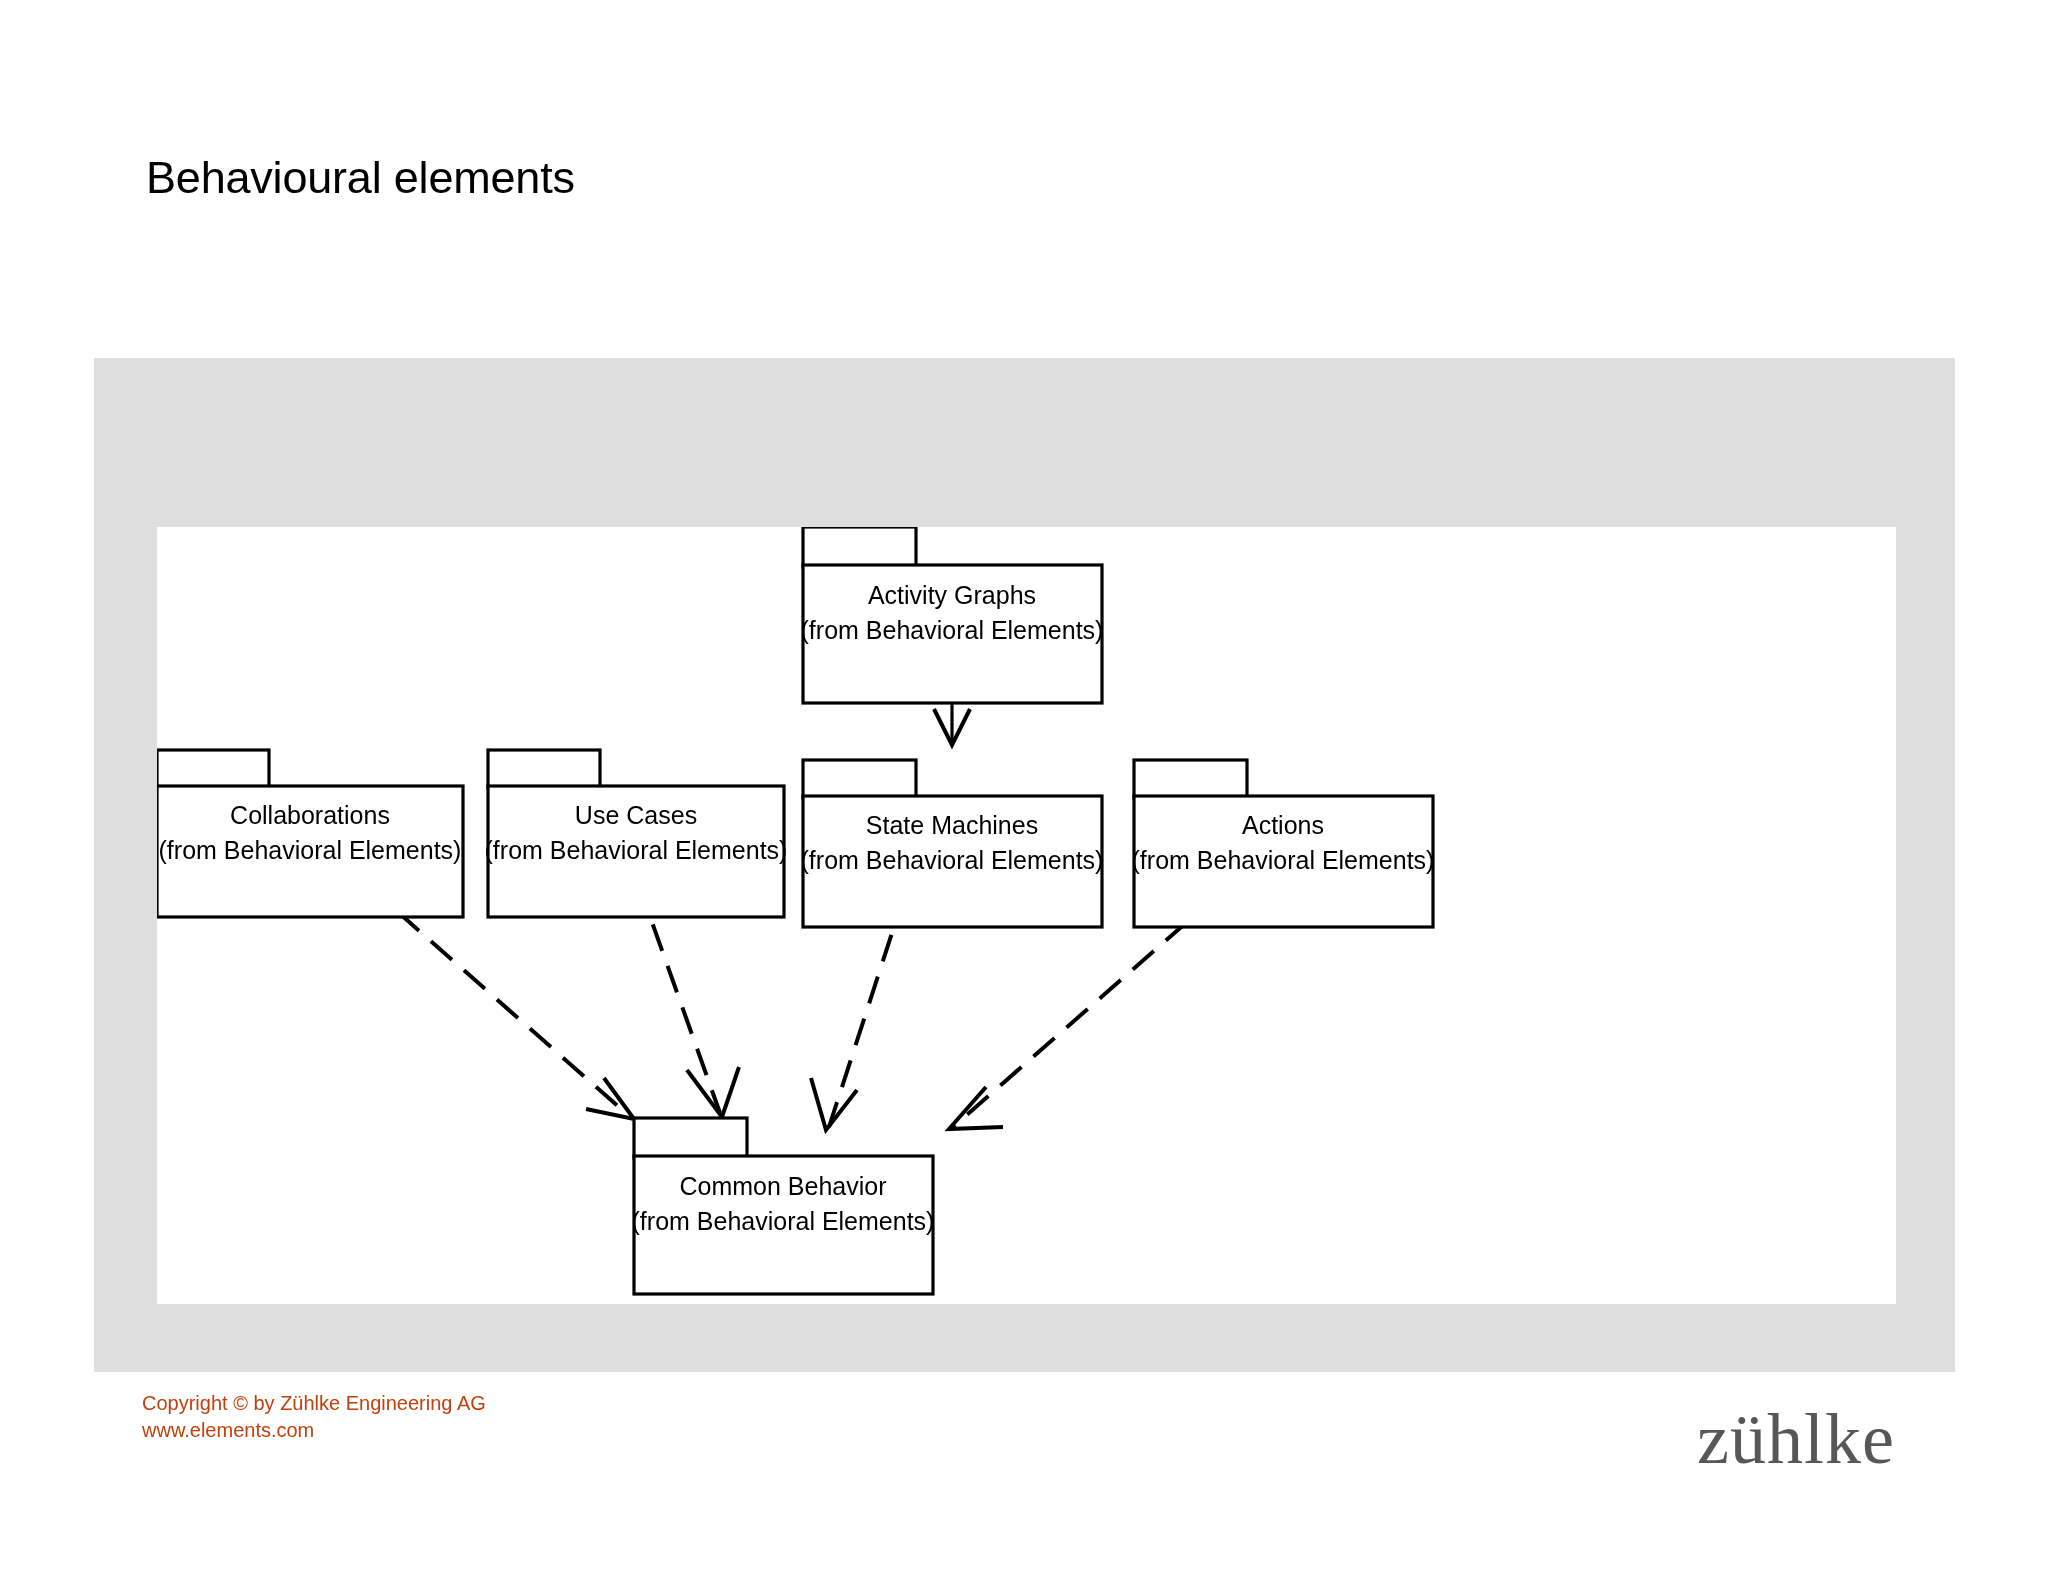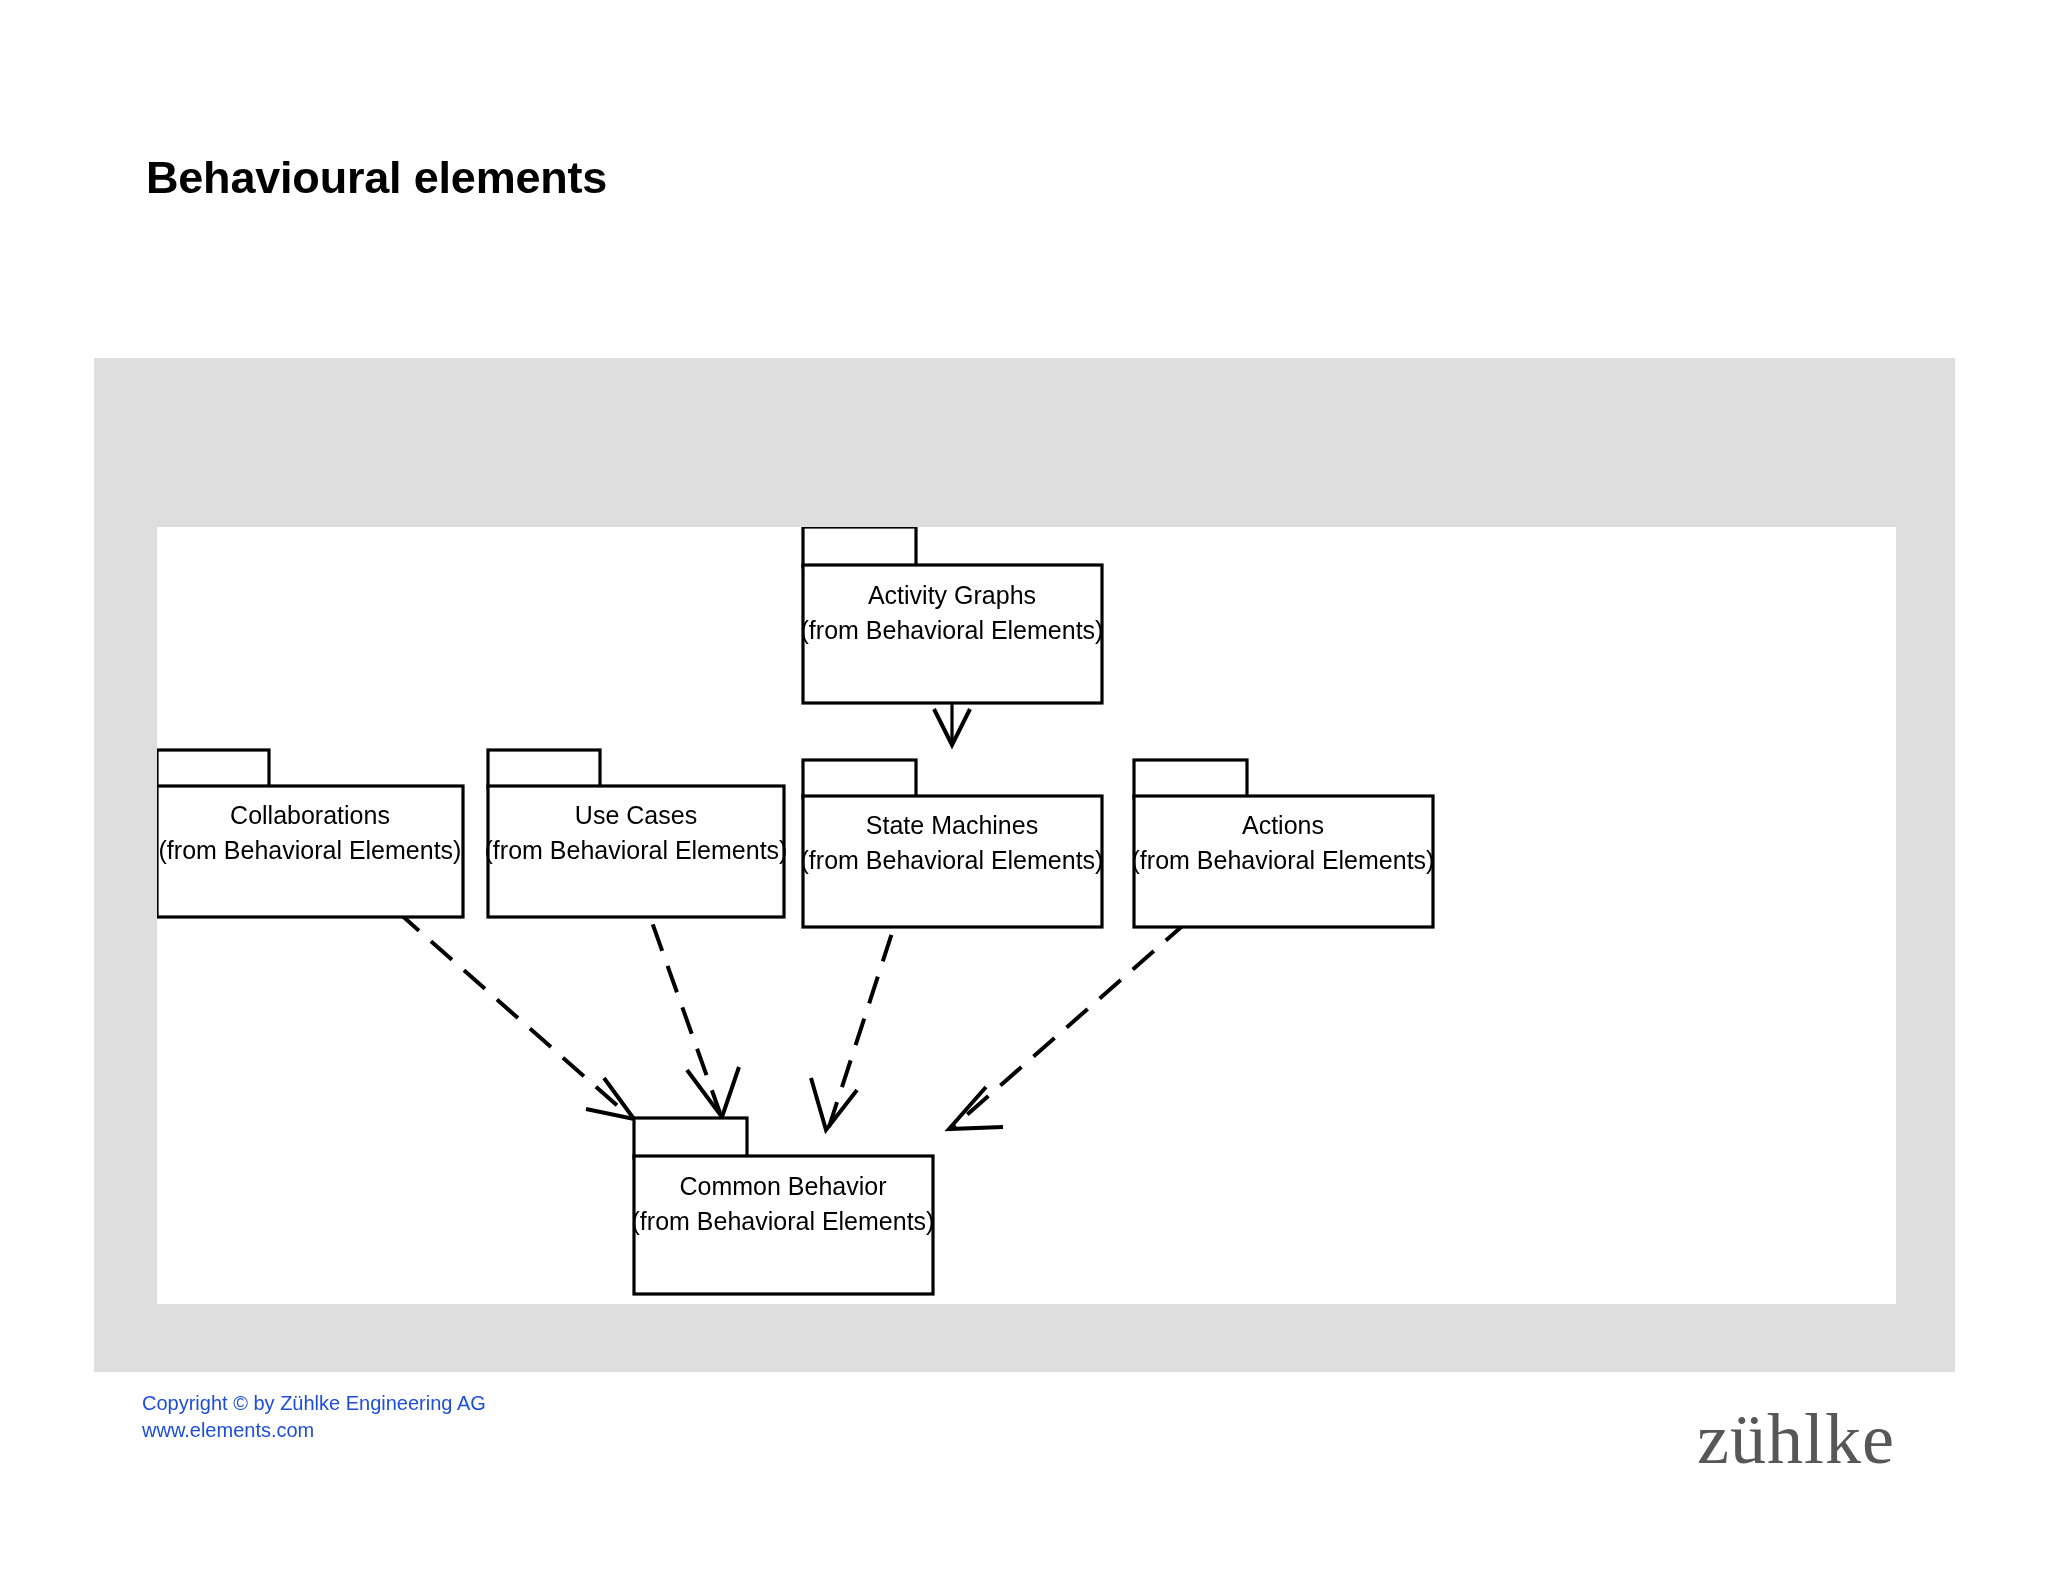--- a/index.html
+++ b/index.html
@@ -15,21 +15,21 @@
     font-family: "Liberation Sans", sans-serif;
     -webkit-font-smoothing: antialiased;
   }
 
   
   #slide-title {
     position: absolute;
     left: 146px;
     top: 152px;
     font-size: 45px;
-    font-weight: bold;
+    font-weight: normal;
     color: #000000;
     letter-spacing: -0.2px;
     white-space: nowrap;
   }
 
   
   #diagram-panel {
     position: absolute;
     left: 94px;
     top: 358px;
@@ -57,21 +57,21 @@
     height: 777px;
   }
 
   
   #footer-copyright {
     position: absolute;
     left: 142px;
     top: 1390px;
     font-size: 20px;
     line-height: 27px;
-    color: #1d4ed8;
+    color: #c2410c;
     white-space: nowrap;
   }
   #footer-copyright .line2 { display: block; }
 
   #brand-logo {
     position: absolute;
     left: 1697px;
     top: 1400px;
     font-family: "Liberation Serif", serif;
     font-size: 72px;

